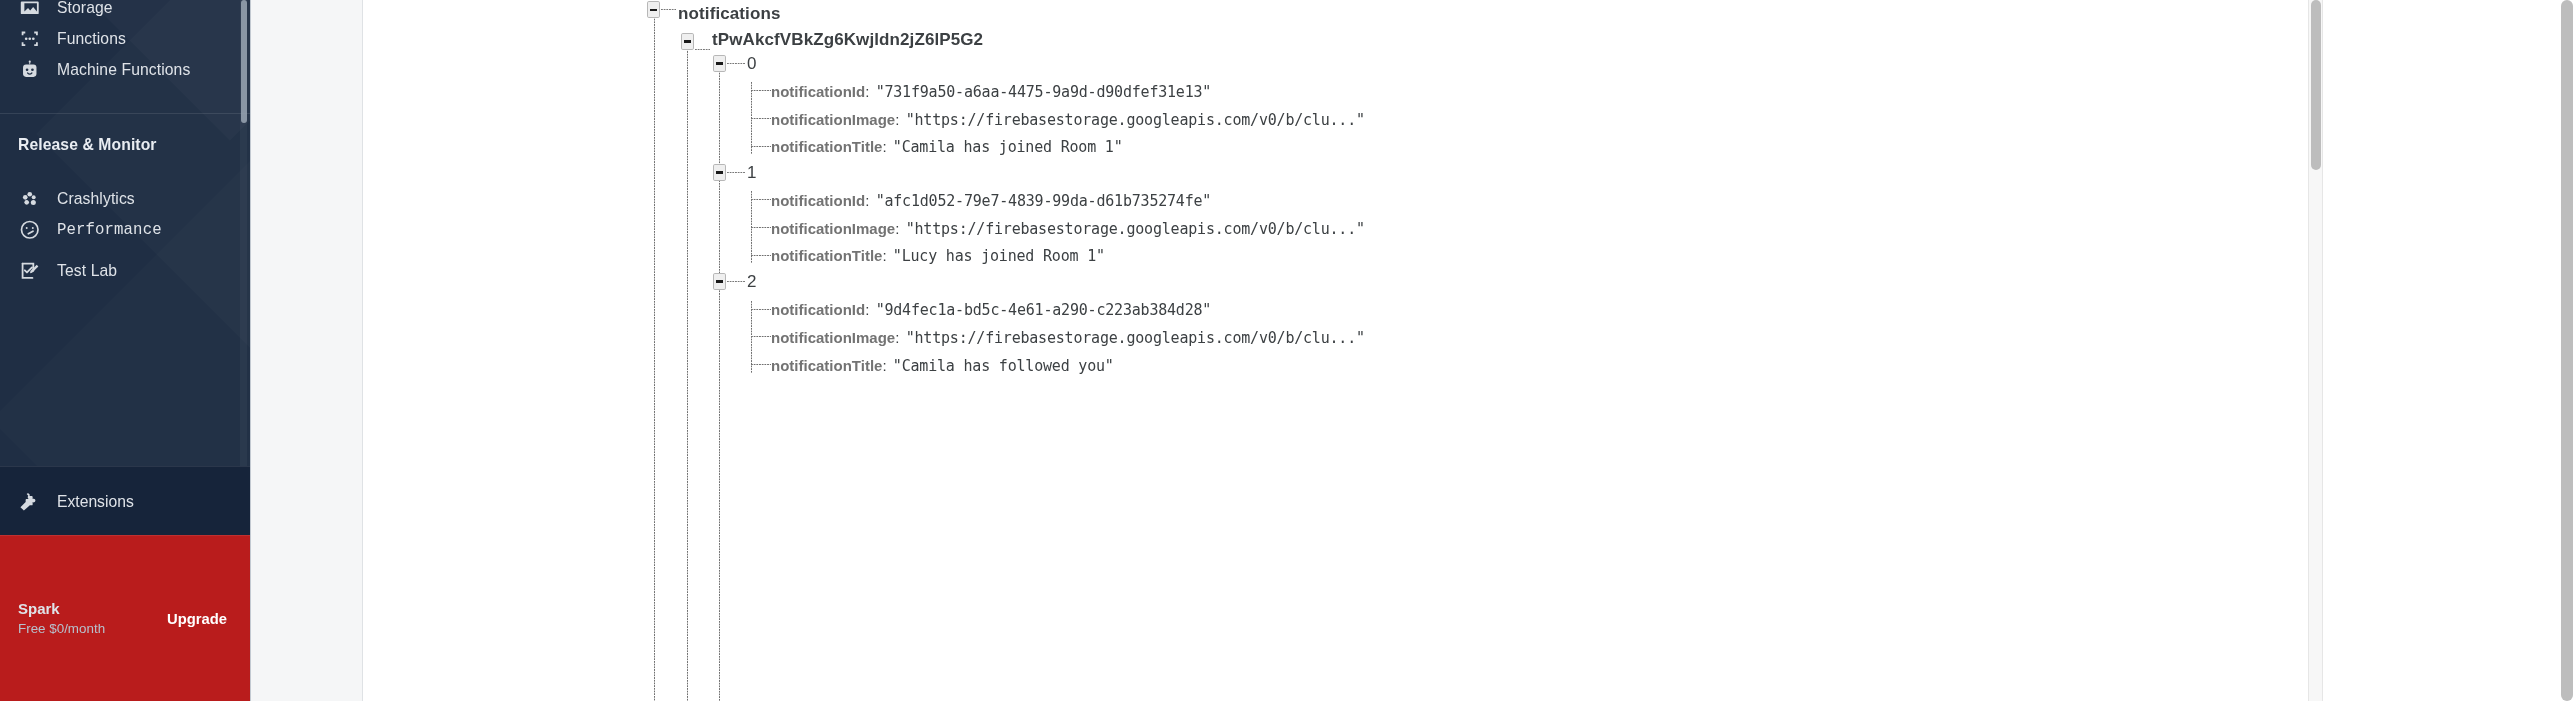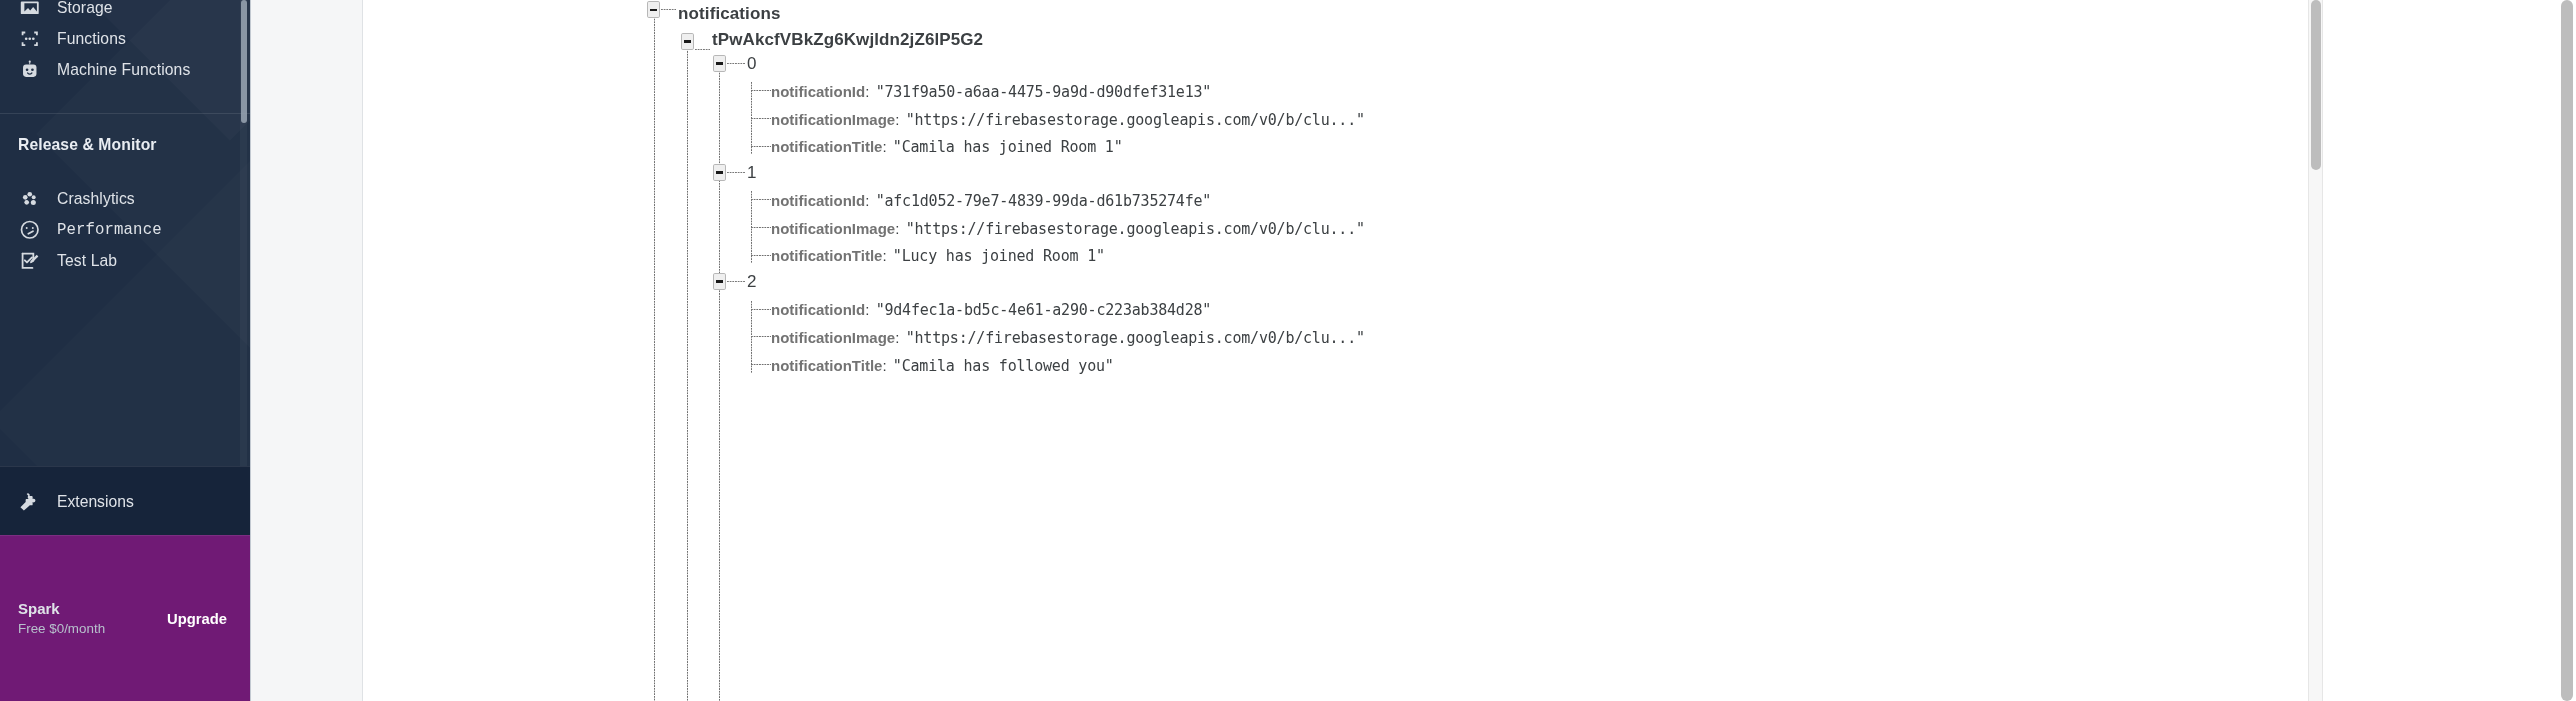--- a/index.html
+++ b/index.html
@@ -140,21 +140,21 @@
     color: #dfe3e8;
   }
 
   
   .plan {
     position: absolute;
     left: 0;
     bottom: 0;
     width: 250px;
     height: 165px;
-    background: #701a75;
+    background: #b91c1c;
     border-top: 0.9px solid rgba(255,255,255,0.09);
     z-index: 5;
   }
   .plan-inner {
     display: flex;
     align-items: center;
     justify-content: space-between;
     padding: 0 23px 0 18px;
     height: 100%;
   }
@@ -399,21 +399,21 @@
           <svg width="21.5" height="21.5" viewBox="0 0 24 24" fill="none">
             <circle cx="12" cy="12" r="9.2" stroke="#d5dae0" stroke-width="1.9"></circle>
             <circle cx="8.6" cy="10" r="1.1" fill="#d5dae0"></circle>
             <circle cx="15.4" cy="10" r="1.1" fill="#d5dae0"></circle>
             <path d="M15.6 13.6L10.4 16.4" stroke="#d5dae0" stroke-width="2" stroke-linecap="round"></path>
           </svg>
         </span>
         <span class="lbl">Performance</span>
       </div>
 
-      <div class="nav-item" style="margin-top:0px;">
+      <div class="nav-item" style="margin-top:10px;">
         <span class="ic">
           <svg width="21.5" height="21.5" viewBox="0 0 24 24" fill="none">
             <path d="M4 4h12v8" stroke="#d5dae0" stroke-width="2" stroke-linecap="round"></path>
             <path d="M4 4v16h11" stroke="#d5dae0" stroke-width="2" stroke-linecap="round"></path>
             <path d="M6.5 11.5l2.4 2.4 5.6-5.6" stroke="#d5dae0" stroke-width="2" stroke-linecap="round" stroke-linejoin="round"></path>
             <path d="M19.8 5.4l-7 7-.5 2.3 2.3-.5 7-7z" fill="#d5dae0"></path>
           </svg>
         </span>
         <span class="lbl">Test Lab</span>
       </div>

